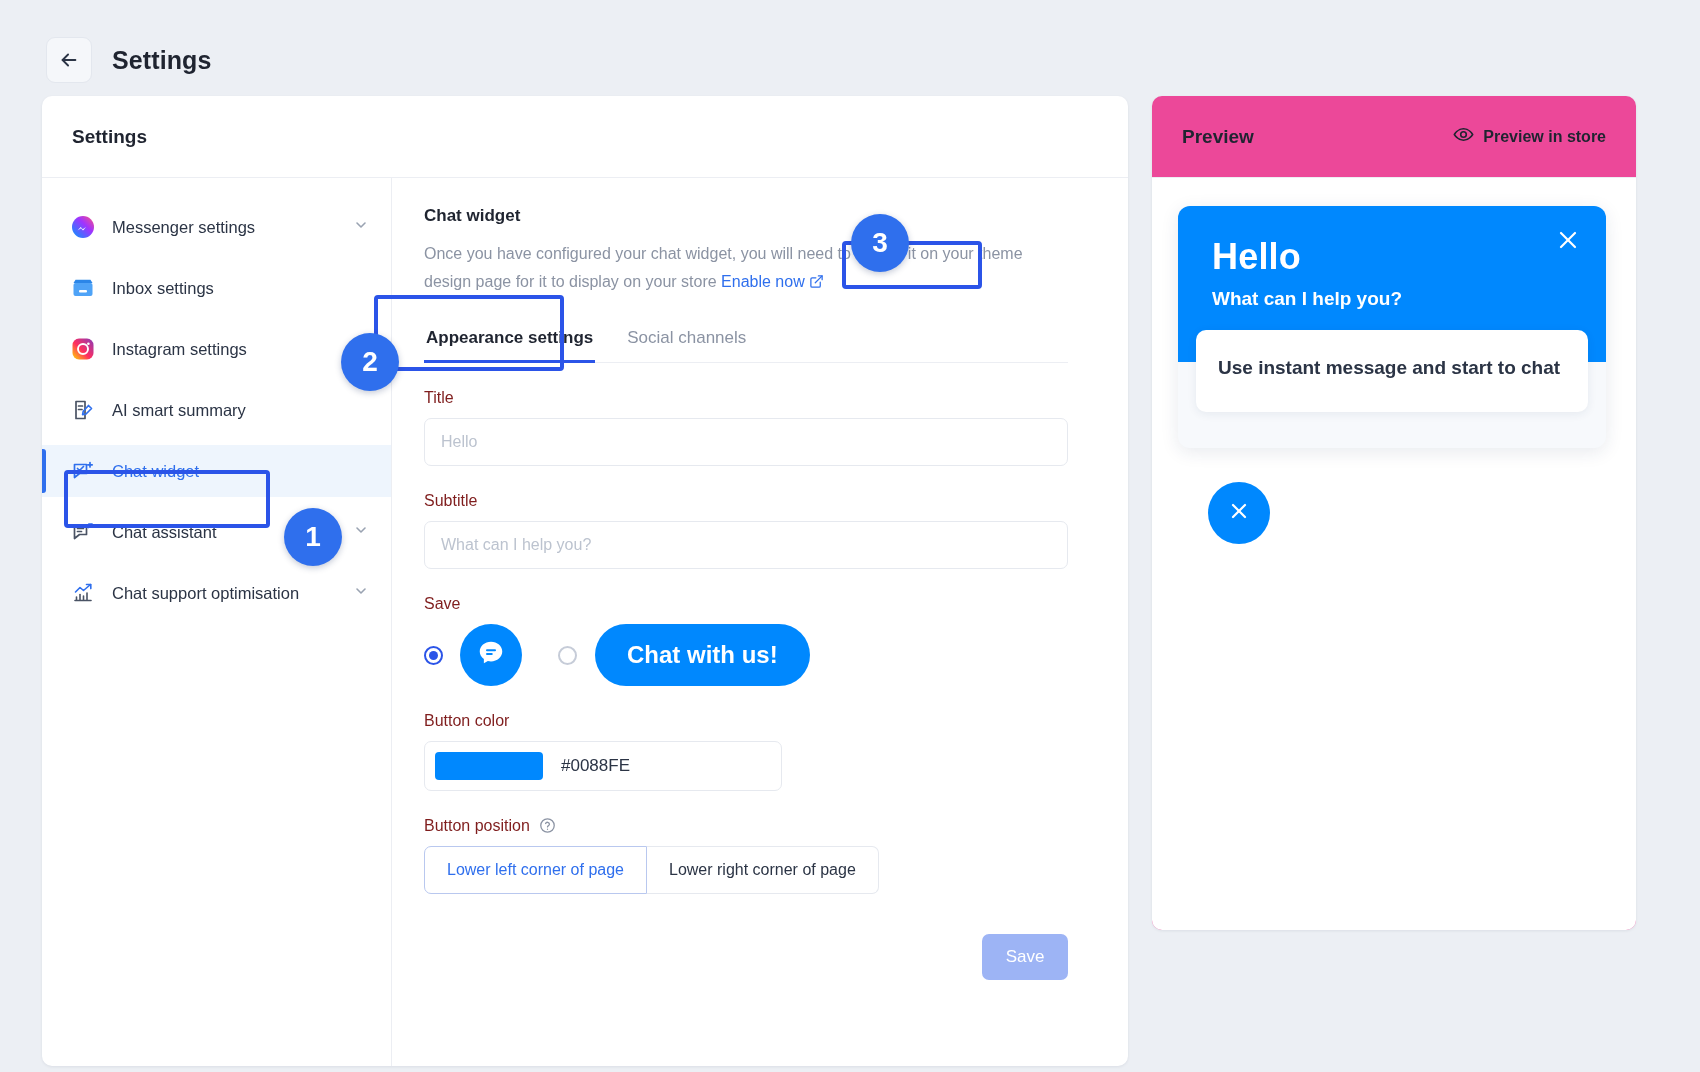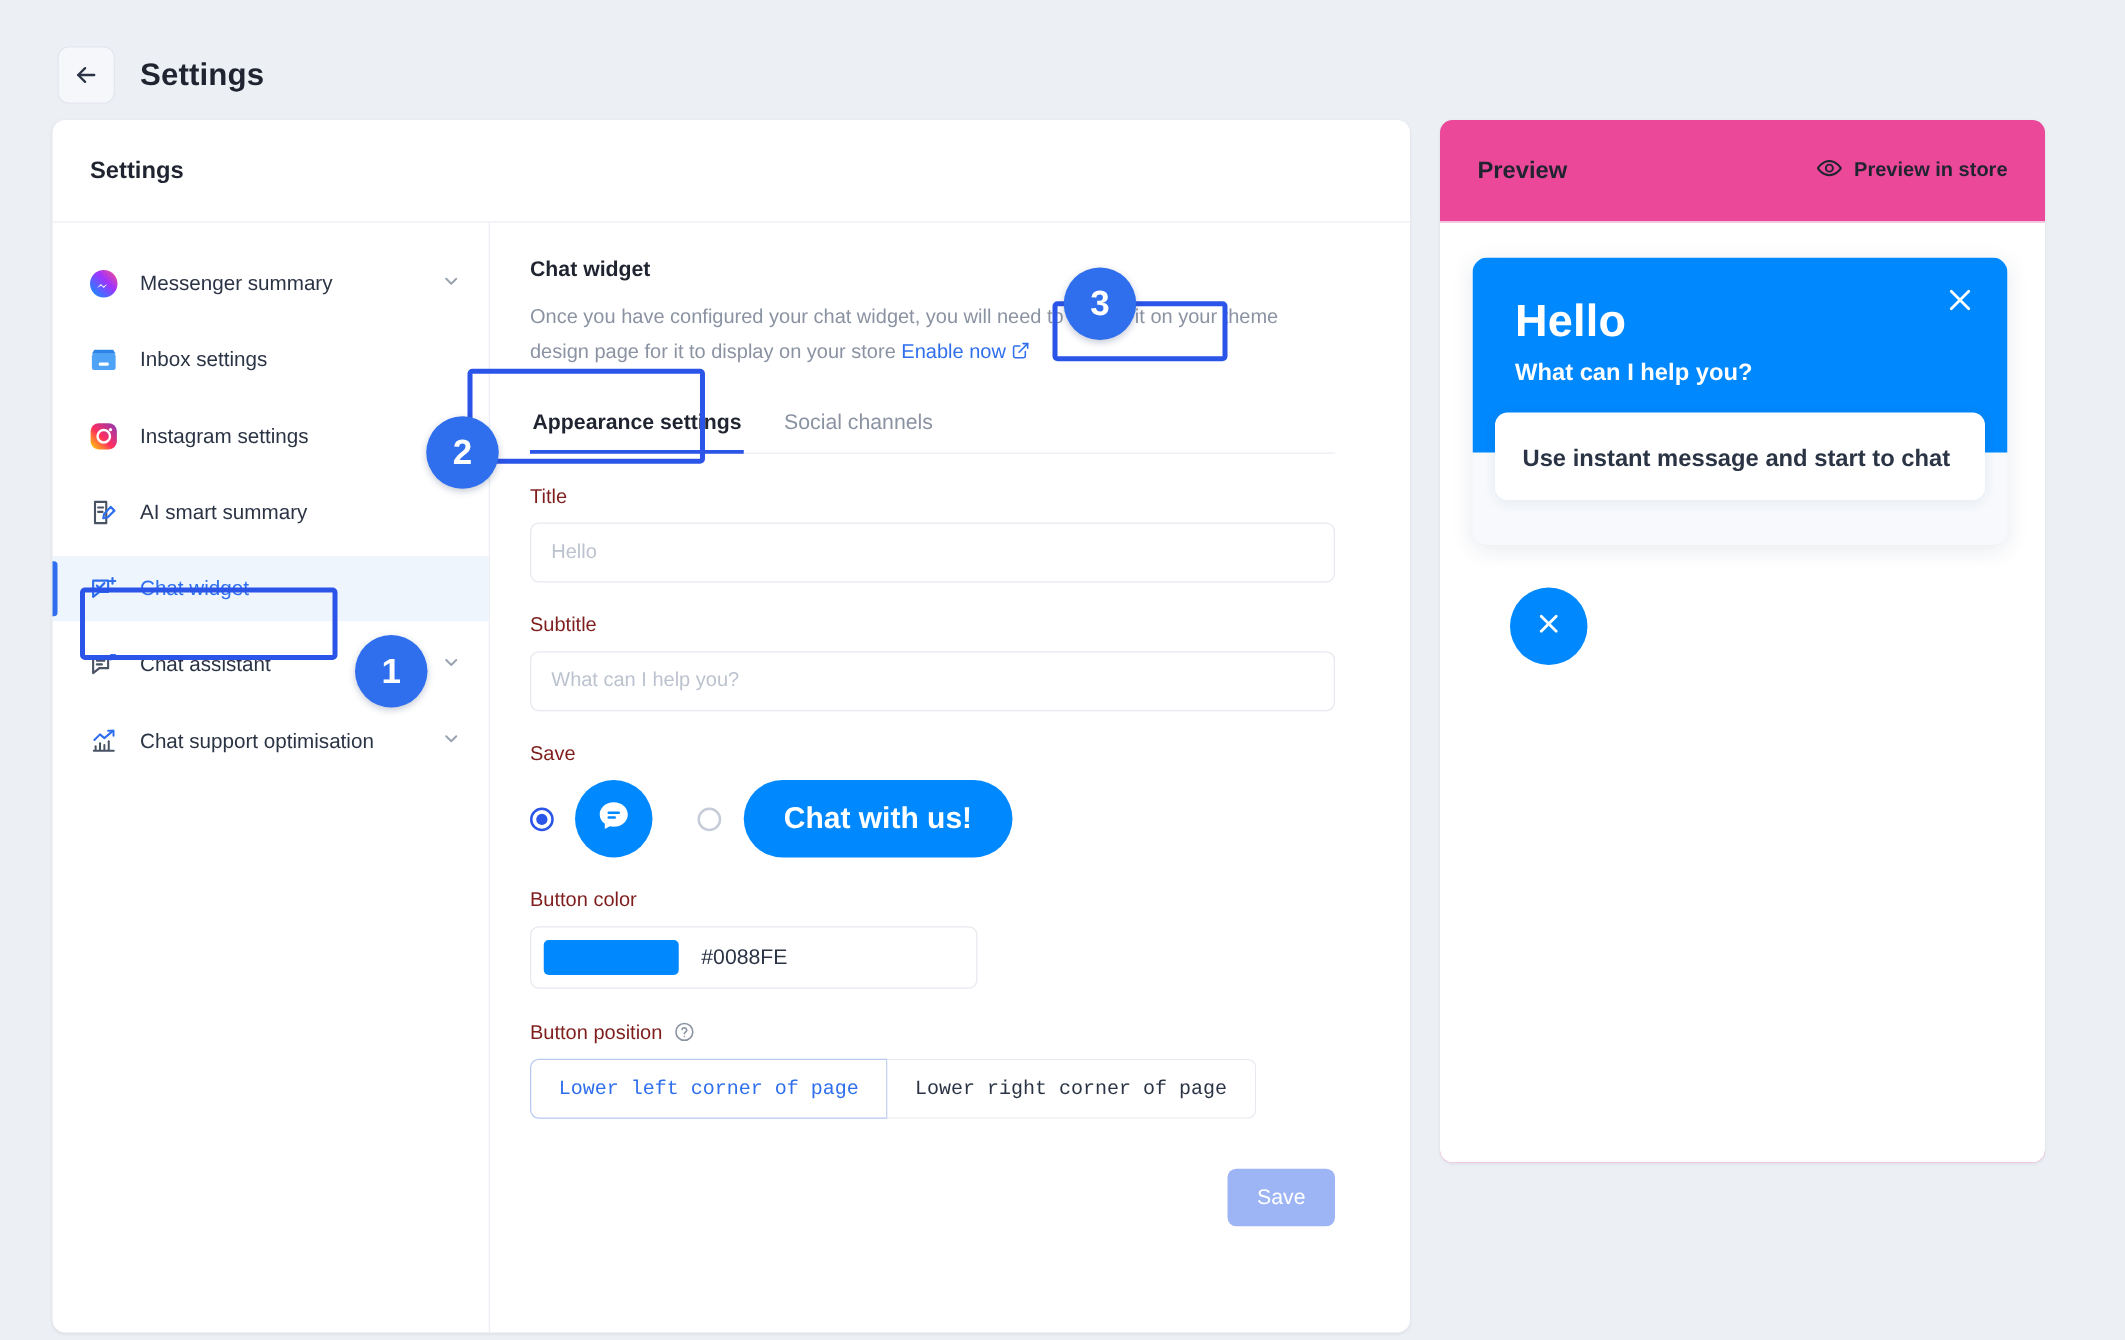--- a/index.html
+++ b/index.html
@@ -100,41 +100,41 @@
   .color-box {
     width: 358px; height: 50px; border: 1px solid #e6e9ef; border-radius: 7px;
     display: flex; align-items: center; padding: 0 10px; gap: 18px; background:#fff; cursor:pointer;
   }
   .swatch { width: 108px; height: 28px; border-radius: 4px; background: #0088fe; }
   .color-hex { font-size: 17px; color: #2b3445; }
 
   .seg { display: flex; margin-top: 4px; }
   .seg-btn {
     height: 48px; border: 1px solid #e6e9ef; display:flex; align-items:center; justify-content:center;
-    padding: 0 22px; font-size: 16px; color:#2b3445; background:#fff; cursor:pointer;font-family:Liberation Mono, monospace;
+    padding: 0 22px; font-size: 16px; color:#2b3445; background:#fff; cursor:pointer;
   }
   .seg-btn:first-child { border-radius: 7px 0 0 7px; }
   .seg-btn:last-child { border-radius: 0 7px 7px 0; border-left: none; }
   .seg-btn.active { color: #2f6fed; border-color: #b9c8ef; }
 
   .save-row { display: flex; justify-content: flex-end; width: 644px; margin-top: 40px; }
   .save-btn {
     width: 86px; height: 46px; border-radius: 7px; background: #9db4f5; color: #fff;
     font-size: 17px; border: none; cursor: pointer; font-family: "Liberation Sans", sans-serif;
   }
 
   
   .preview-body { padding: 28px 26px; height: 888px; background:#fff; }
   .widget { width: 428px; border-radius: 12px; overflow: hidden; box-shadow: 0 4px 18px rgba(25,45,90,.10); background:#f7f9fc; }
   .widget-head { background: #0088fe; padding: 30px 34px 52px; position: relative; }
   .widget-close { position:absolute; top: 22px; right: 26px; cursor:pointer; }
   .widget-hello { font-size: 36px; font-weight: 700; color:#fff; letter-spacing:.2px; }
   .widget-sub { font-size: 19px; font-weight: 700; color:#fff; margin-top: 10px; }
   .widget-panel {
-    background:#fff; margin: -32px 18px 0; border-radius: 10px; padding: 24px 22px 18px;
+    background:#fff; margin: -32px 18px 0; border-radius: 10px; padding: 24px 22px 30px;
     box-shadow: 0 2px 10px rgba(25,45,90,.08); position: relative;
   }
   .panel-title { font-size: 19px; font-weight: 700; color:#2b3445; line-height: 28px; }
   .im-row {
     margin-top: 18px; border: 1px solid #edeff4; border-radius: 8px;
     height: 56px; display:flex; align-items:center; gap: 14px; padding: 0 20px; cursor:pointer;
   }
   .im-label { font-size: 16px; color:#4a5364; }
   .widget-spacer { height: 36px; }
   .fab {
@@ -177,21 +177,21 @@
                     <linearGradient id="mg" x1="0" y1="1" x2="1" y2="0">
                   <stop offset="0%" stop-color="#0099ff"></stop>
                       <stop offset="60%" stop-color="#a033ff"></stop>
                       <stop offset="100%" stop-color="#ff5280"></stop>
                 </linearGradient>
                   </defs>
                 <circle cx="12" cy="12" r="11" fill="url(#mg)"></circle>
                 <path d="M6.6 15.4l3.1-3.3 2 2.1 3.4-2.1-3.1 3.3-2-2.1z" fill="#fff"></path>
               </svg>
             </span>
-            <span class="label">Messenger summary</span>
+            <span class="label">Messenger settings</span>
             <span class="chev">
               <svg width="16" height="16" viewBox="0 0 24 24" fill="none" stroke="currentColor" stroke-width="2.4" stroke-linecap="round" stroke-linejoin="round">
                   <polyline points="6 9 12 15 18 9"></polyline>
                 </svg>
             </span>
           </div>
 
           <div class="nav-item">
             <span class="nav-icon">
               <svg width="24" height="24" viewBox="0 0 24 24">

